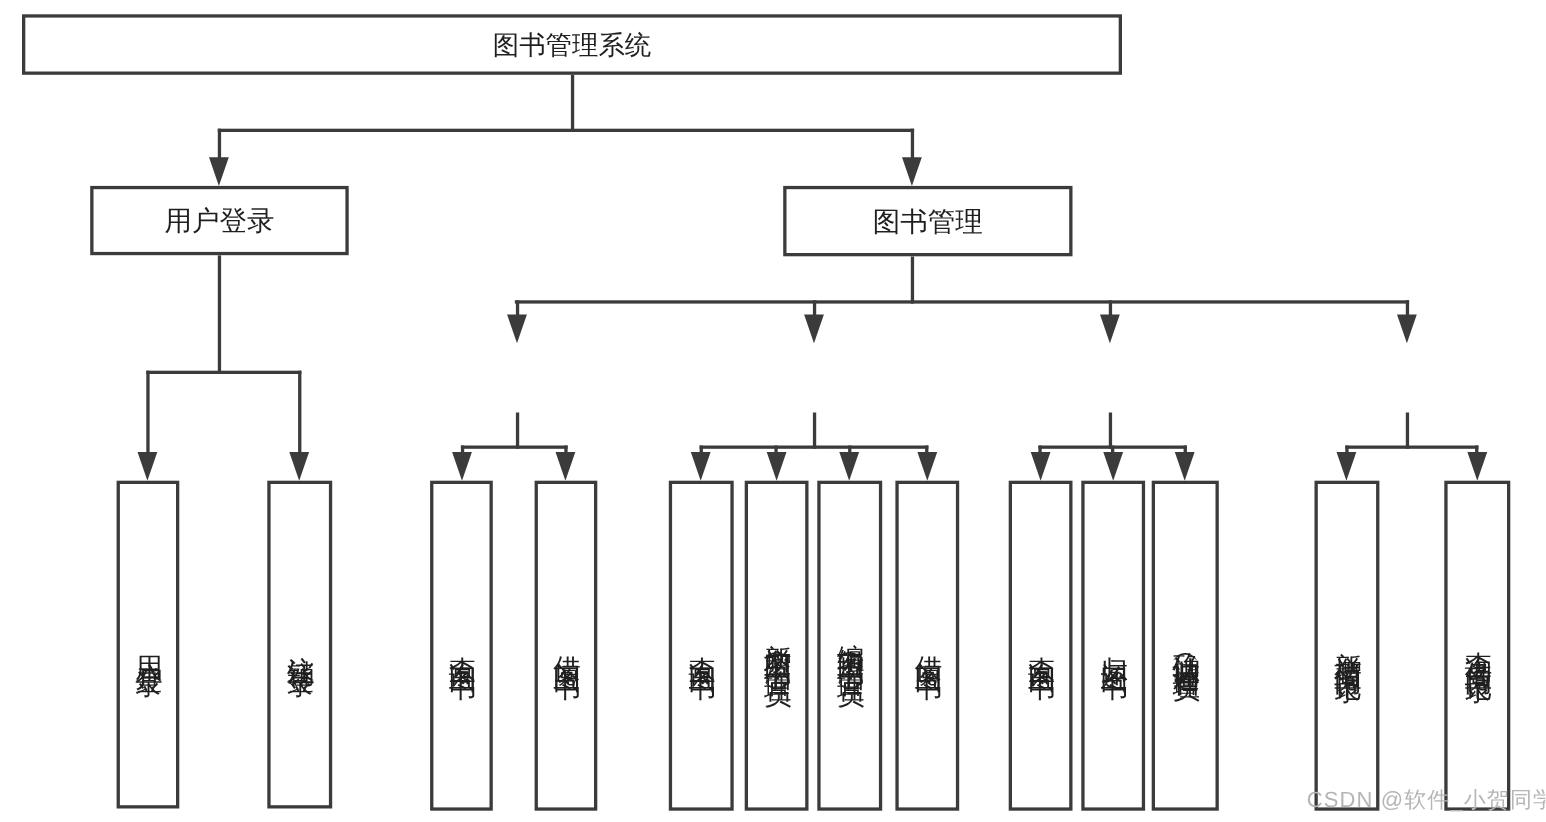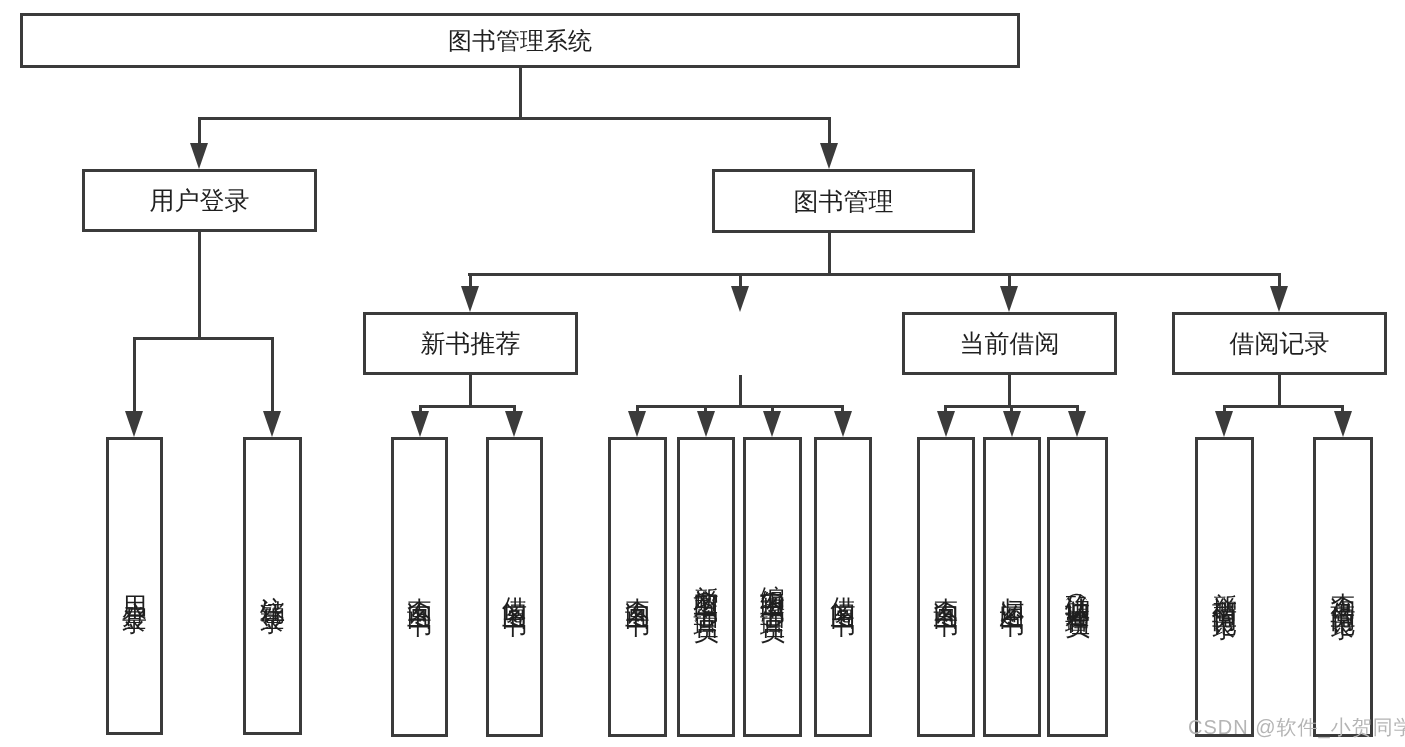--- a/index.html
+++ b/index.html
@@ -122,29 +122,20 @@
     <span>图书管理系统</span>
   </div>
 
   <div class="node" style="left:82px;top:169px;width:235px;height:63px">
     <span>用户登录</span>
   </div>
   <div class="node" style="left:712px;top:169px;width:263px;height:64px">
     <span>图书管理</span>
   </div>
 
-  <div class="node" style="left:363px;top:312px;width:215px;height:63px">
-    <span>新书推荐</span>
-  </div>
-  <div class="node" style="left:902px;top:312px;width:215px;height:63px">
-    <span>当前借阅</span>
-  </div>
-  <div class="node" style="left:1172px;top:312px;width:215px;height:63px">
-    <span>借阅记录</span>
-  </div>
 
   <div class="node leaf" style="left:106px;top:437px;width:57px;height:298px">
     <span class="vtext">用户登录</span>
   </div>
   <div class="node leaf" style="left:243px;top:437px;width:59px;height:298px">
     <span class="vtext">注销登录</span>
   </div>
 
   <div class="node leaf" style="left:391px;top:437px;width:57px;height:300px">
     <span class="vtext">查询图书</span>

